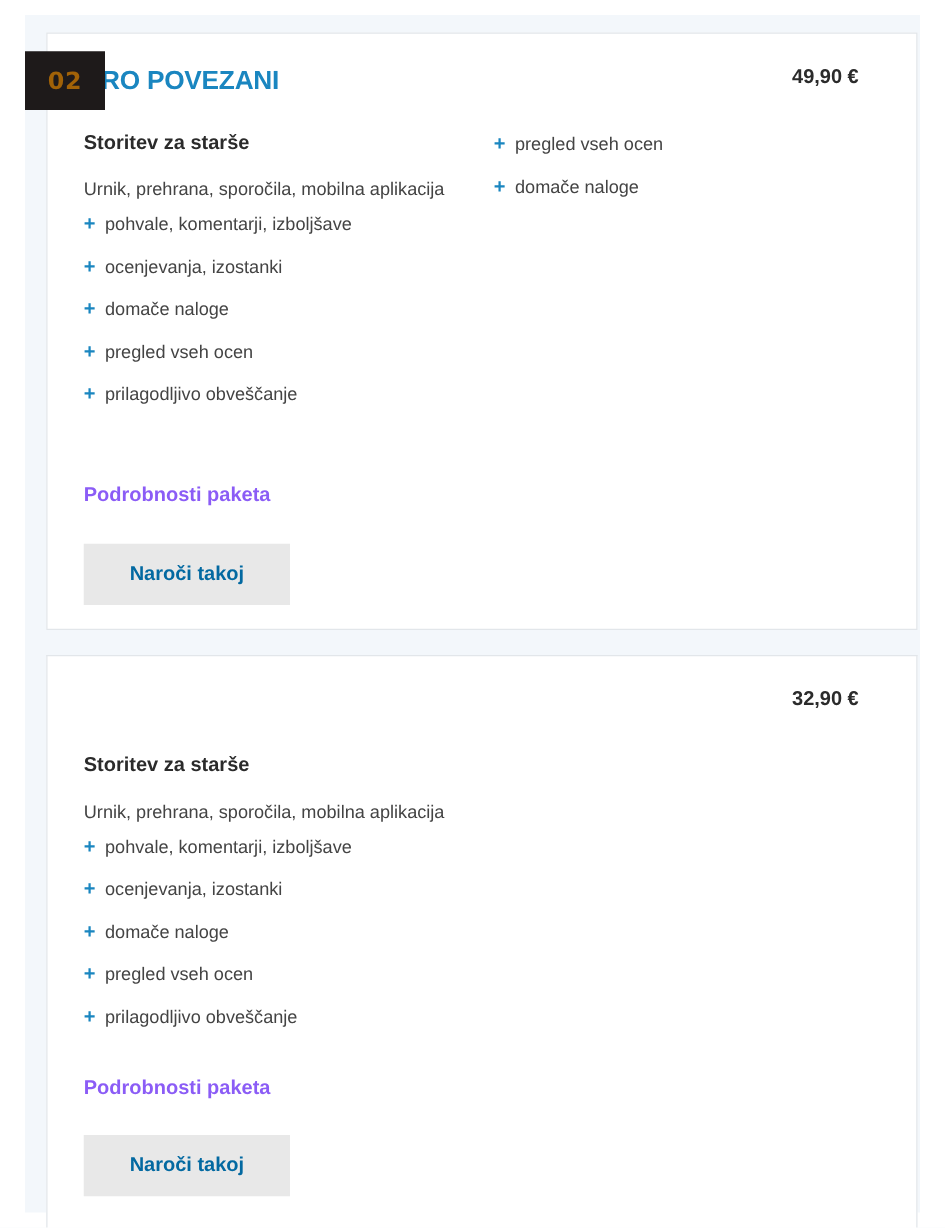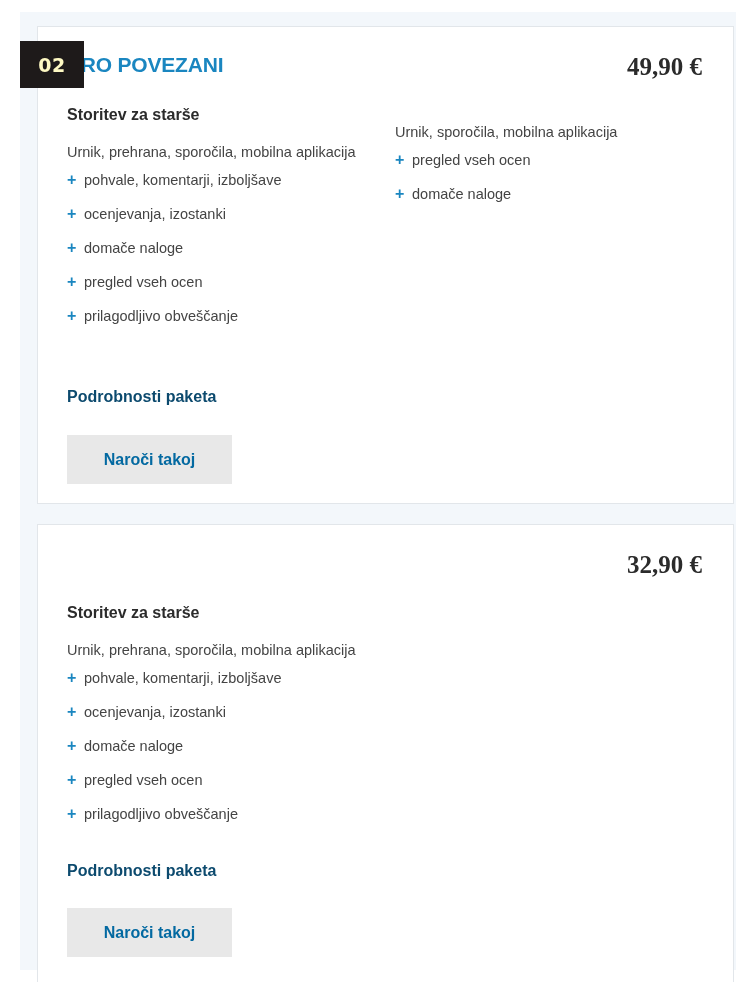--- a/index.html
+++ b/index.html
@@ -12,33 +12,33 @@
     }
     .card {
       position: absolute; left: 37px; width: 697px;
       background: #ffffff; border: 1px solid #e2e6ea;
     }
     .card-1 { top: 26px; height: 478px; }
     .card-2 { top: 524px; height: 460px; border-bottom: none; }
 
     .badge {
       position: absolute; left: 20px; top: 41px; width: 64px; height: 47px;
-      background: #1e1a1a; color: #fef9c3;
+      background: #1e1a1a; color: #a16207;
       font-family: "DejaVu Sans", sans-serif; font-weight: bold; font-size: 19px;
       display: flex; align-items: center; justify-content: center; letter-spacing: 0.5px;
       z-index: 5;
     }
 
     .card-title {
       position: absolute; left: 29px; top: 26px;
       font-size: 21px; font-weight: bold; color: #1a86c0; letter-spacing: -0.2px;
     }
     .card-price {
-      position: absolute; right: 31px; top: 26px;
-      font-size: 25px; font-weight: bold; color: #2b2b2b; font-family: Liberation Serif, serif;
+      position: absolute; right: 46px; top: 26px;
+      font-size: 16px; font-weight: bold; color: #2b2b2b;
     }
 
     .col { position: absolute; top: 78px; }
     .col-left { left: 29px; width: 290px; }
     .col-right { left: 357px; width: 300px; }
 
     .col-heading {
       font-size: 16px; font-weight: bold; color: #2b2b2b; margin-bottom: 10px; line-height: 20px;
     }
     .col-desc {
@@ -49,21 +49,21 @@
       font-size: 14.5px; color: #444444; line-height: 22px; height: 34px;
       display: flex; align-items: flex-start;
     }
     .plus {
       color: #1a86c0; font-weight: bold; font-size: 16px; width: 17px; display: inline-block;
       line-height: 21px;
     }
 
     .details-link {
       position: absolute; left: 29px;
-      font-size: 16px; font-weight: bold; color: #0c4a6e; text-decoration: none;
+      font-size: 16px; font-weight: bold; color: #8b5cf6; text-decoration: none;
     }
     .order-btn {
       position: absolute; left: 29px; width: 165px; height: 49px;
       background: #e8e8e8; border: none;
       font-family: "Liberation Sans", "DejaVu Sans", sans-serif;
       font-size: 16px; font-weight: bold; color: #0369a1;
       display: flex; align-items: center; justify-content: center;
     }
     .card-1 .details-link { top: 361px; }
     .card-1 .order-btn { top: 408px; }
@@ -102,21 +102,20 @@
           <span>pregled vseh ocen</span>
         </li>
       <li class="feature">
           <span class="plus">+</span>
           <span>prilagodljivo obveščanje</span>
         </li>
     </ul>
   </div>
 
   <div class="col col-right">
-    <div class="col-desc">Urnik, sporočila, mobilna aplikacija</div>
     <ul class="feature-list">
       <li class="feature">
           <span class="plus">+</span>
           <span>pregled vseh ocen</span>
         </li>
       <li class="feature">
           <span class="plus">+</span>
           <span>domače naloge</span>
         </li>
     </ul>

